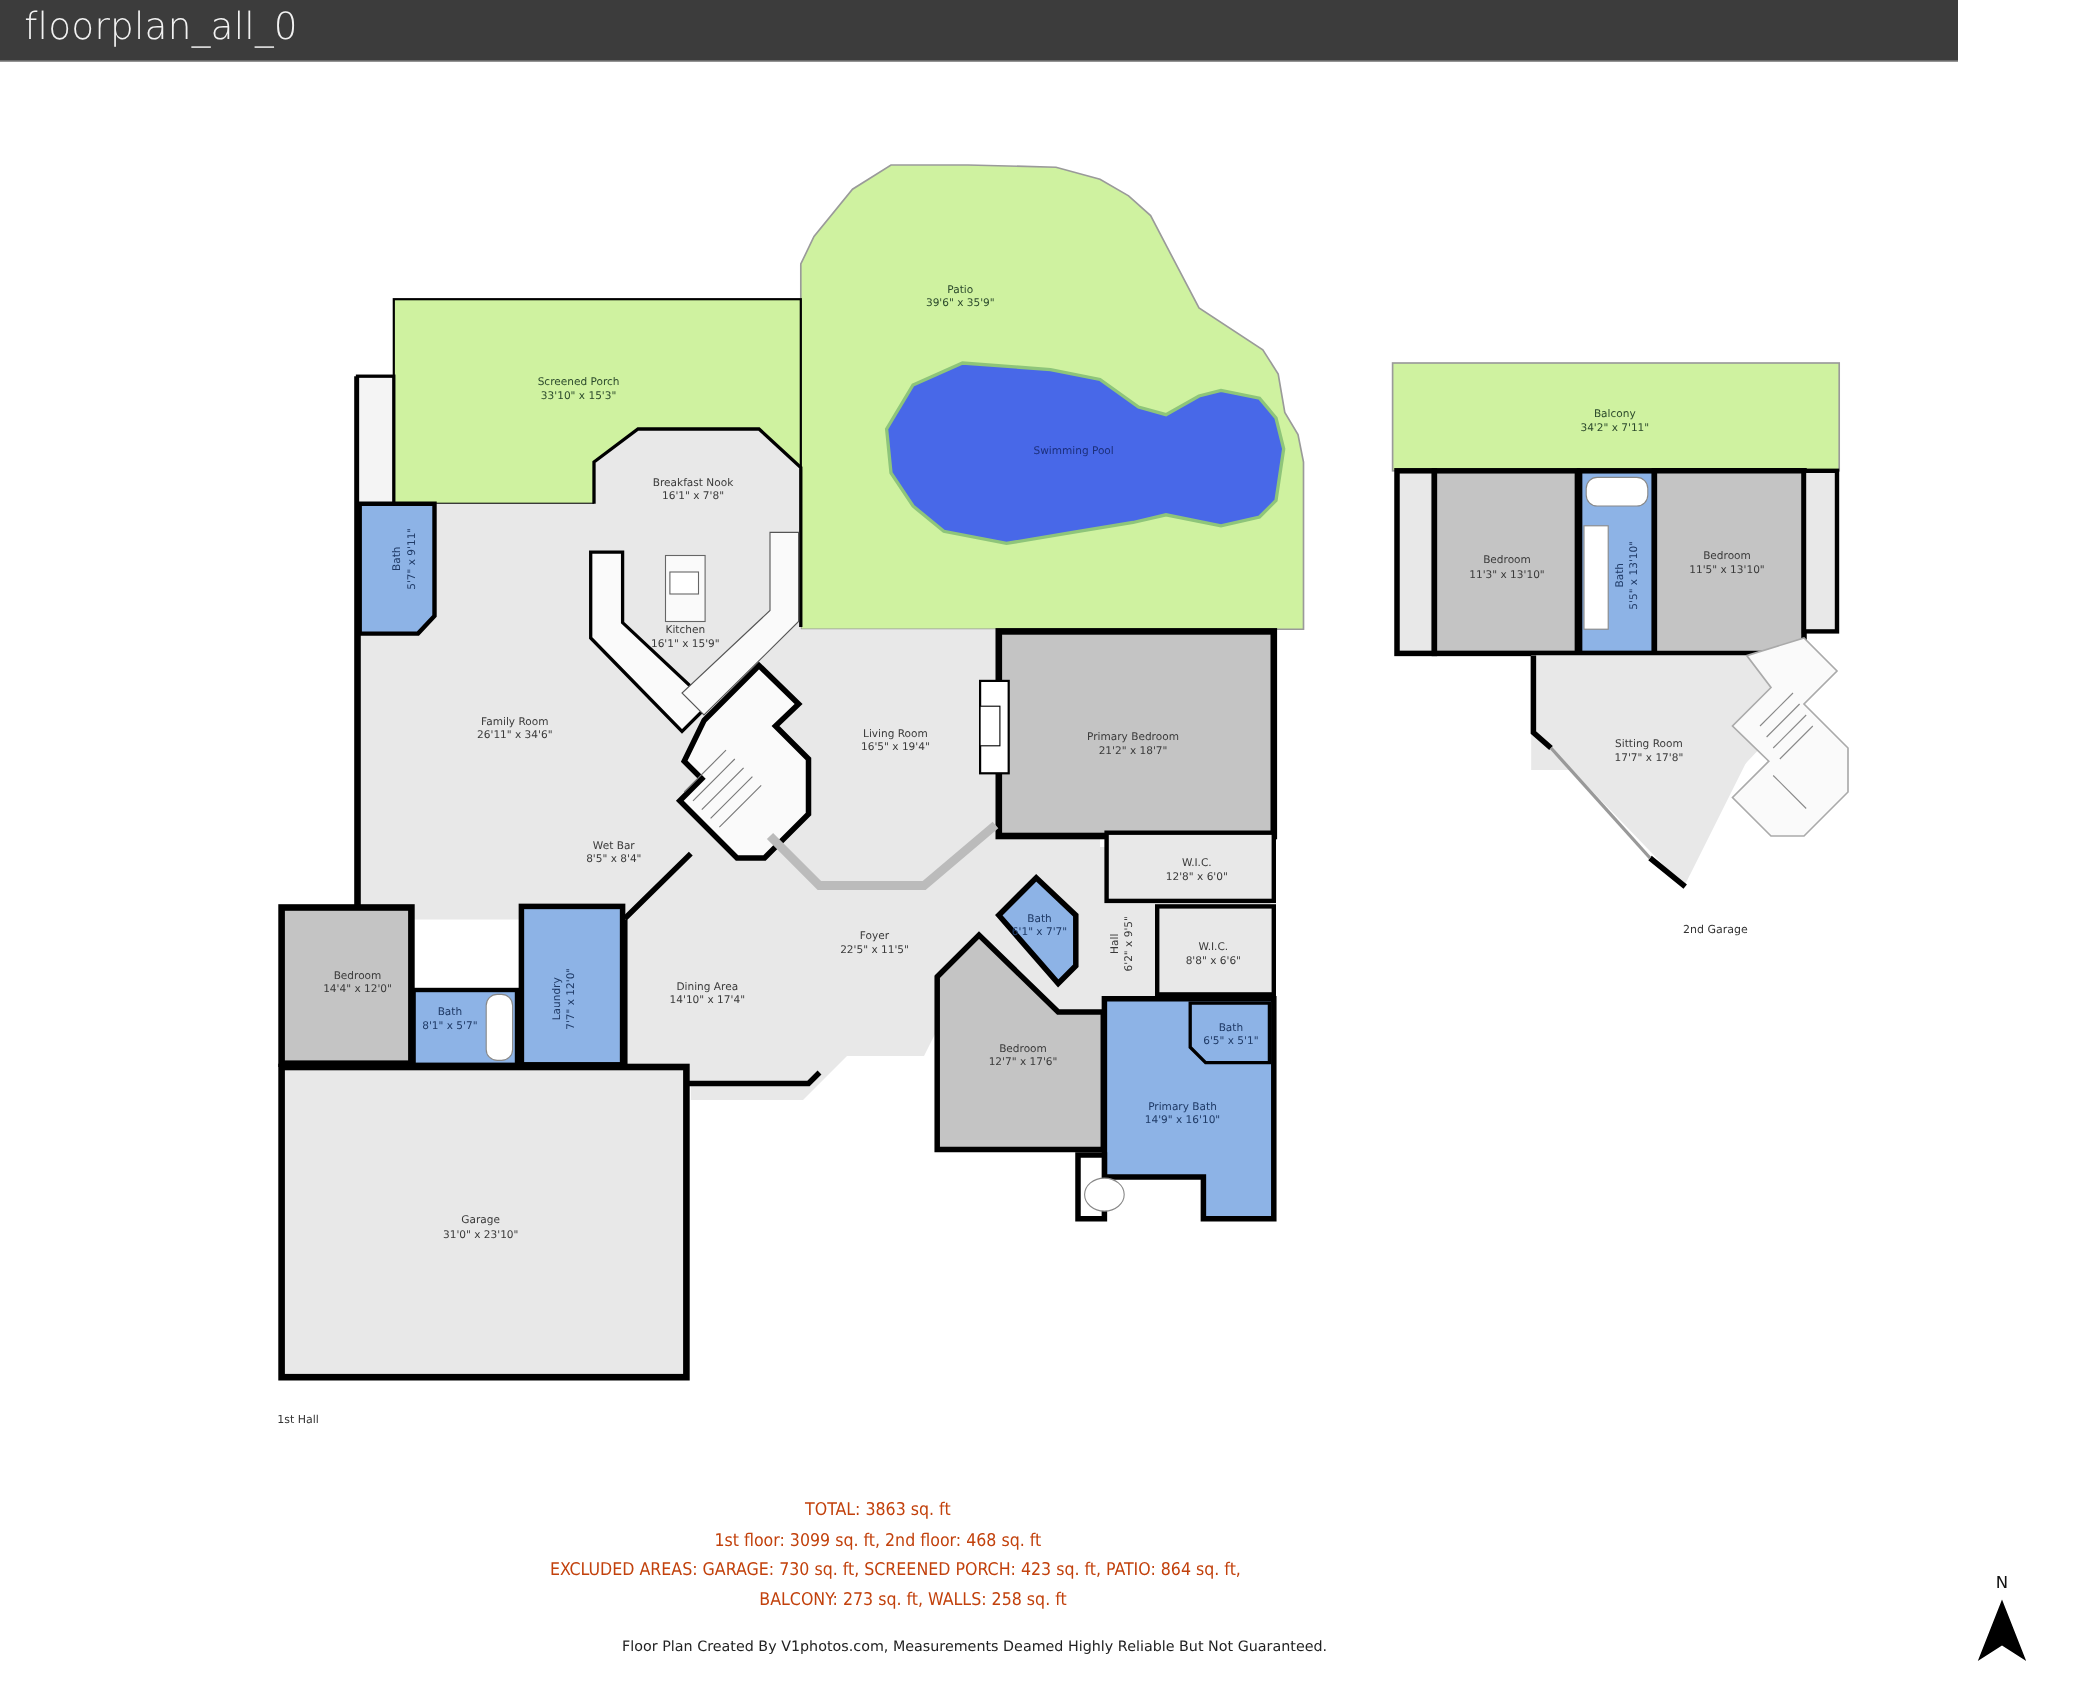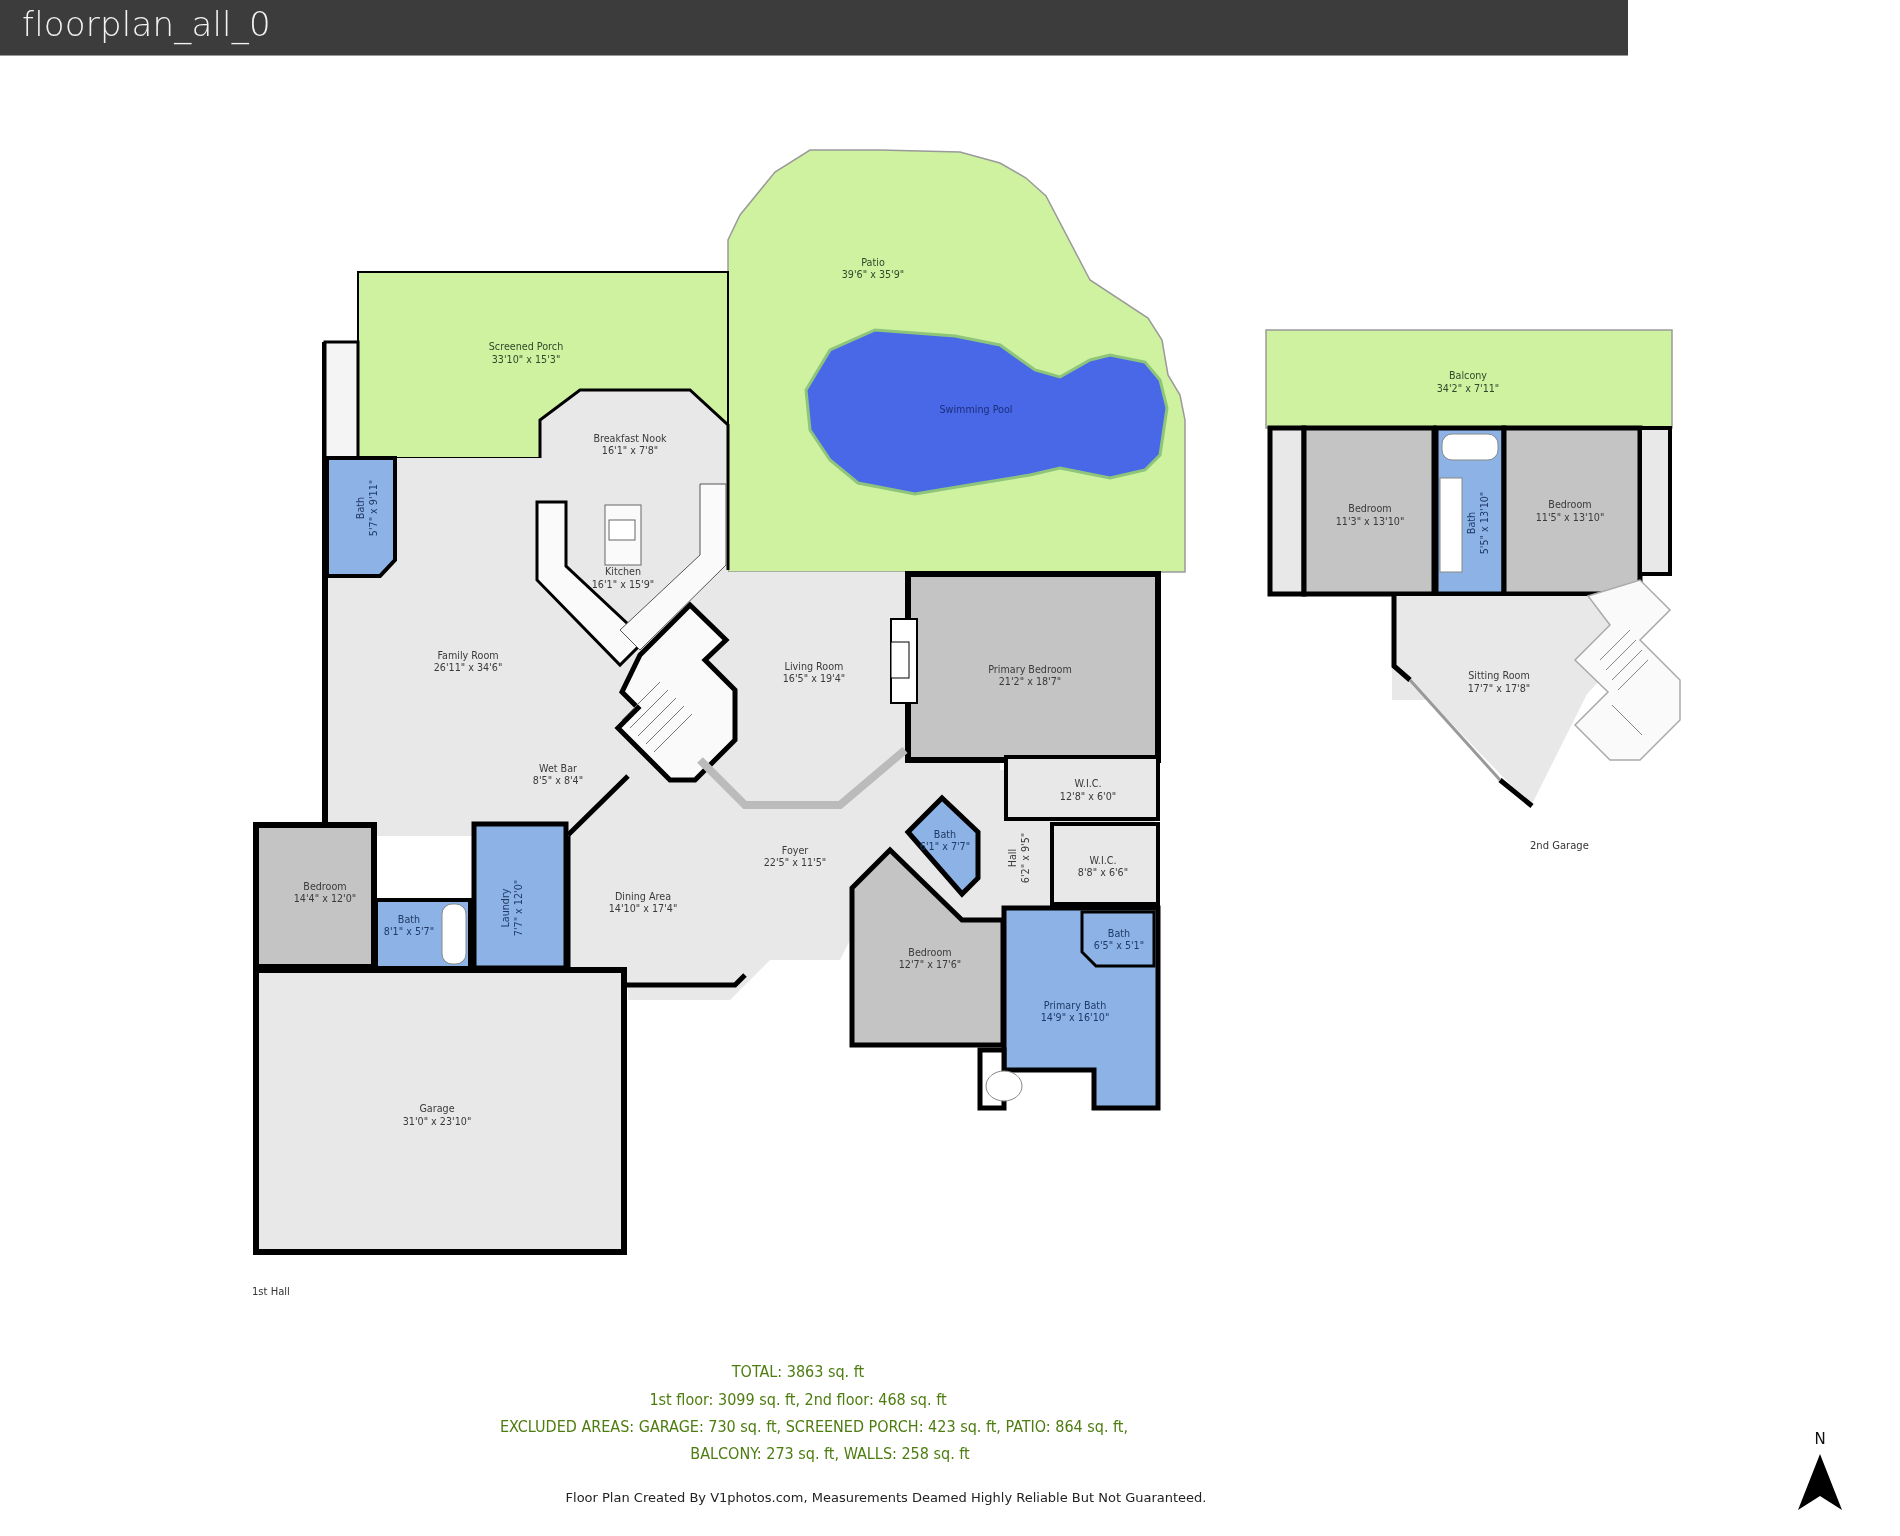--- a/index.html
+++ b/index.html
@@ -1,24 +1,24 @@
 <!DOCTYPE html>
 <html><head>
 <meta charset="utf-8">
 <style>
   html, body { margin:0; padding:0; background:#ffffff; }
   body { width:1900px; height:1536px; position:relative; overflow:hidden; font-family:"DejaVu Sans", sans-serif; }
-  .titlebar { position:absolute; left:0; top:0; width:1628px; height:55px; background:#3c3c3c; border-bottom:1px solid #9a9a9a; }
+  .titlebar { position:absolute; left:0; top:0; width:1780px; height:55px; background:#3c3c3c; border-bottom:1px solid #9a9a9a; }
   .titlebar .title { position:absolute; left:22px; top:4px; color:#f2f2f2; font-size:34px; font-family:"DejaVu Sans", sans-serif; font-weight:300; letter-spacing:0.2px; }
   .plan { position:absolute; left:0; top:0; }
   .lbl { font-family:"DejaVu Sans", sans-serif; fill:#3a3a3a; font-size:9.6px; text-anchor:middle; }
   .lbl.dark { fill:#2c4a2c; }
   .lbl.pool { fill:#1c2f7a; }
   .lbl.blue { fill:#1f3a66; }
-  .summary { position:absolute; left:0; width:1596px; text-align:center; color:#4d7c0f; font-family:"DejaVu Sans Condensed","DejaVu Sans", sans-serif; }
+  .summary { position:absolute; left:0; width:1596px; text-align:center; color:#c2410c; font-family:"DejaVu Sans Condensed","DejaVu Sans", sans-serif; }
   .credit { position:absolute; left:0; width:1772px; top:1490px; text-align:center; font-size:13px; color:#222; font-family:"DejaVu Sans", sans-serif; }
   .floorlbl { position:absolute; font-size:10px; color:#333; font-family:"DejaVu Sans", sans-serif; }
   .north { position:absolute; left:1796px; top:1430px; width:48px; height:80px; }
   .north .n { position:absolute; top:0; width:48px; text-align:center; font-size:15px; color:#111; font-family:"DejaVu Sans", sans-serif; }
 </style>
 </head>
 <body>
 
 <div class="titlebar">
   <span class="title">floorplan_all_0</span>

